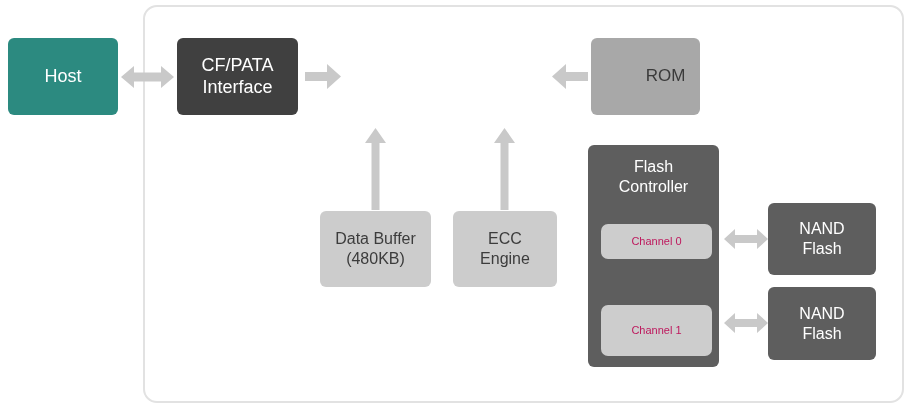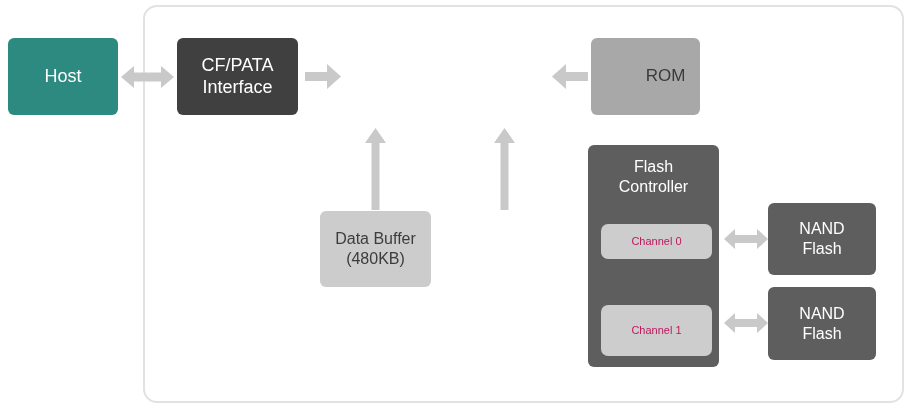--- a/index.html
+++ b/index.html
@@ -138,20 +138,24 @@
     <svg width="21" height="82" viewBox="0 0 21 82">
       <path d="M10.5 0 L21 15 L14.5 15 L14.5 82 L6.5 82 L6.5 15 L0 15 Z" fill="#c9c9c9"></path>
     </svg>
   </div>
 
   <div class="block b-gray-light" style="left:320px; top:211px; width:111px; height:76px;">
     <span class="block-label">Data Buffer
 (480KB)</span>
   </div>
 
+  <div class="block b-gray-light" style="left:453px; top:211px; width:104px; height:76px;">
+    <span class="block-label">ECC
+Engine</span>
+  </div>
 
   <div class="block b-flashctrl" style="left:588px; top:145px; width:131px; height:222px;">
     <span class="block-label">Flash
 Controller</span>
   </div>
 
   <div class="block b-channel" style="left:601px; top:224px; width:111px; height:35px;">
     <span class="block-label">Channel 0</span>
   </div>
 

